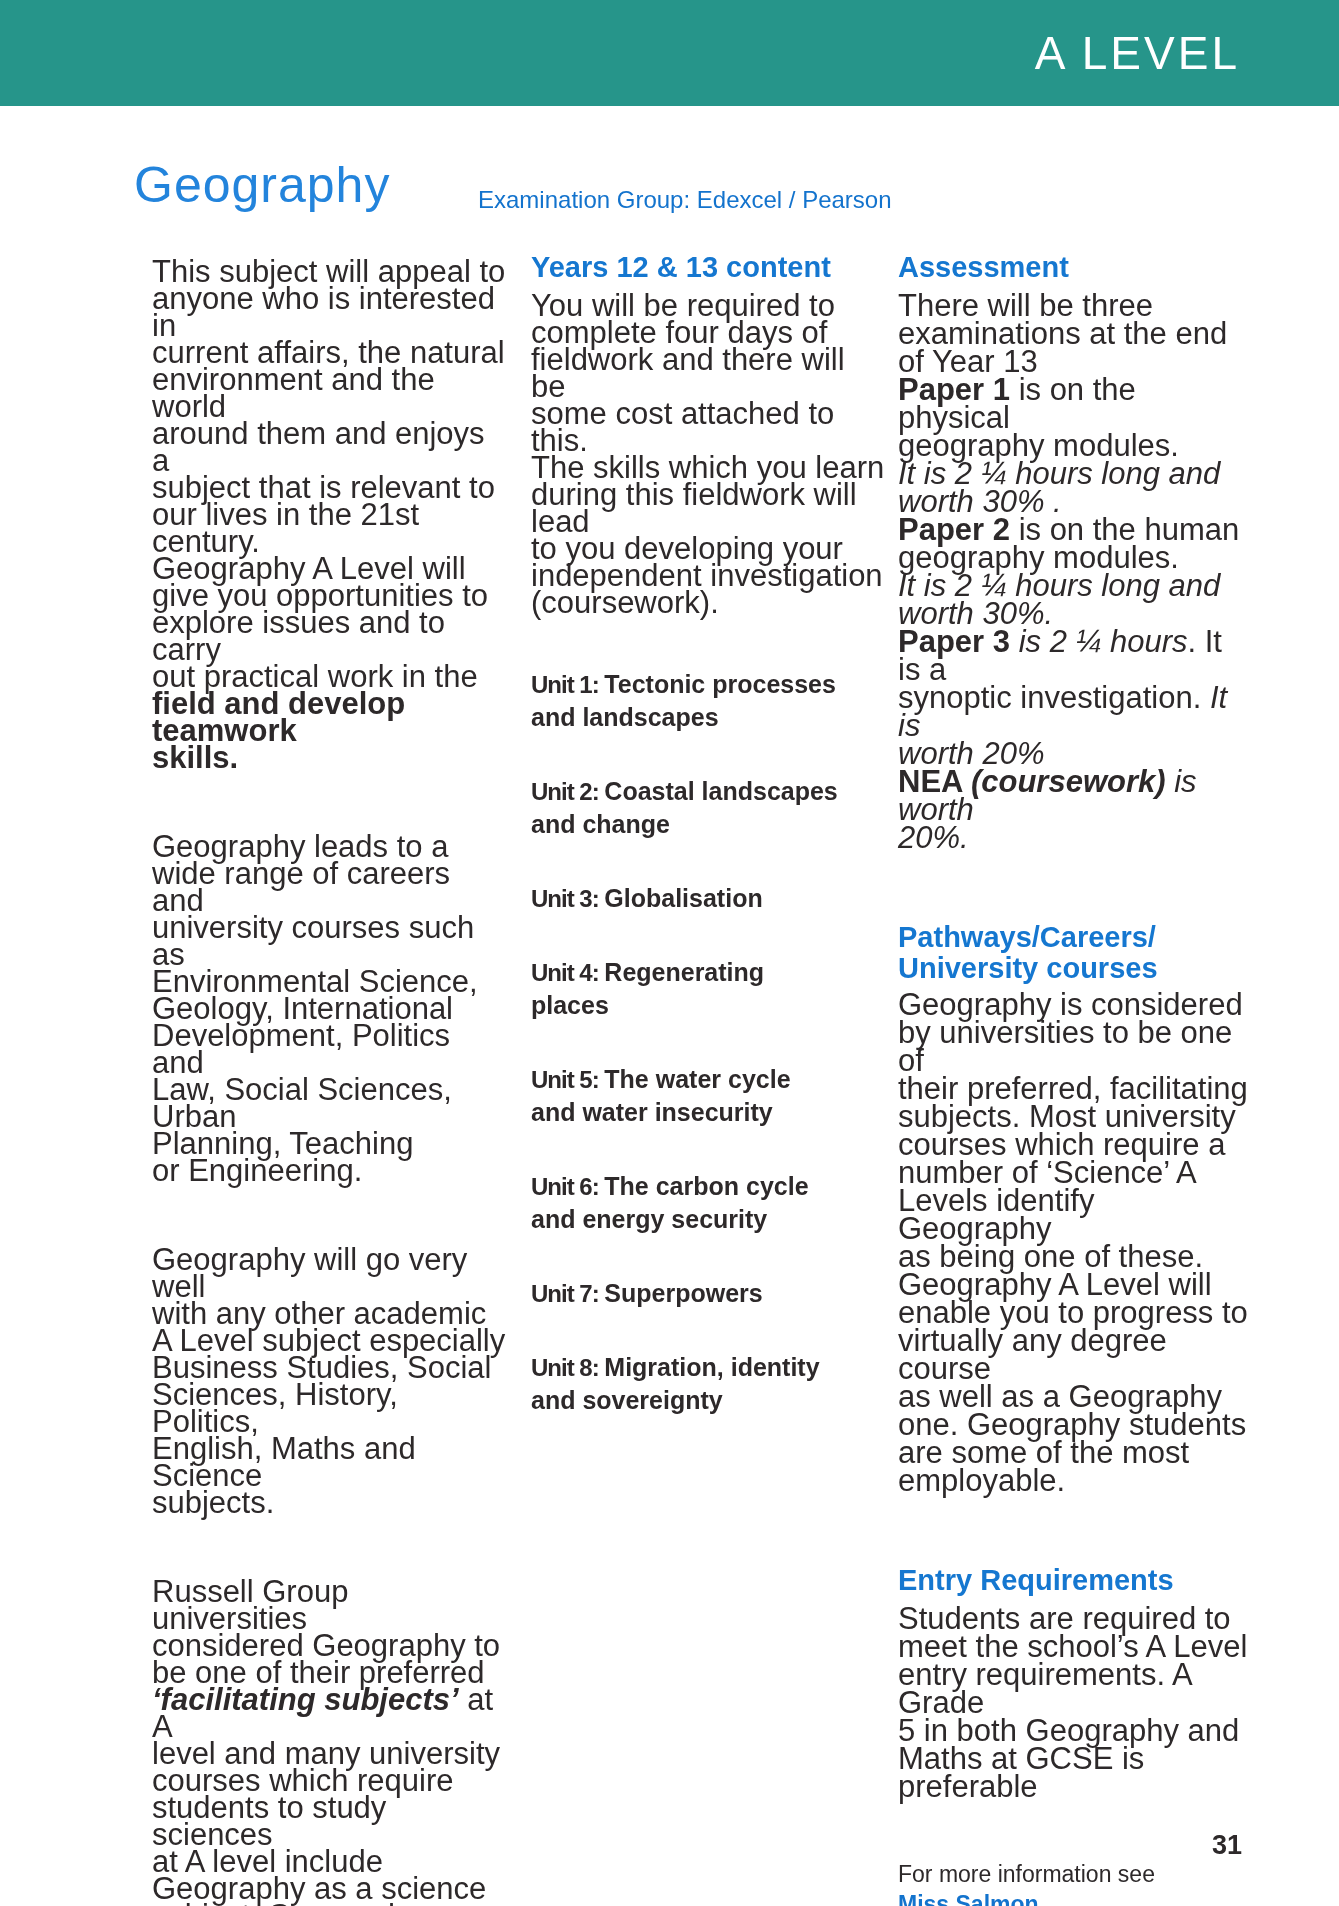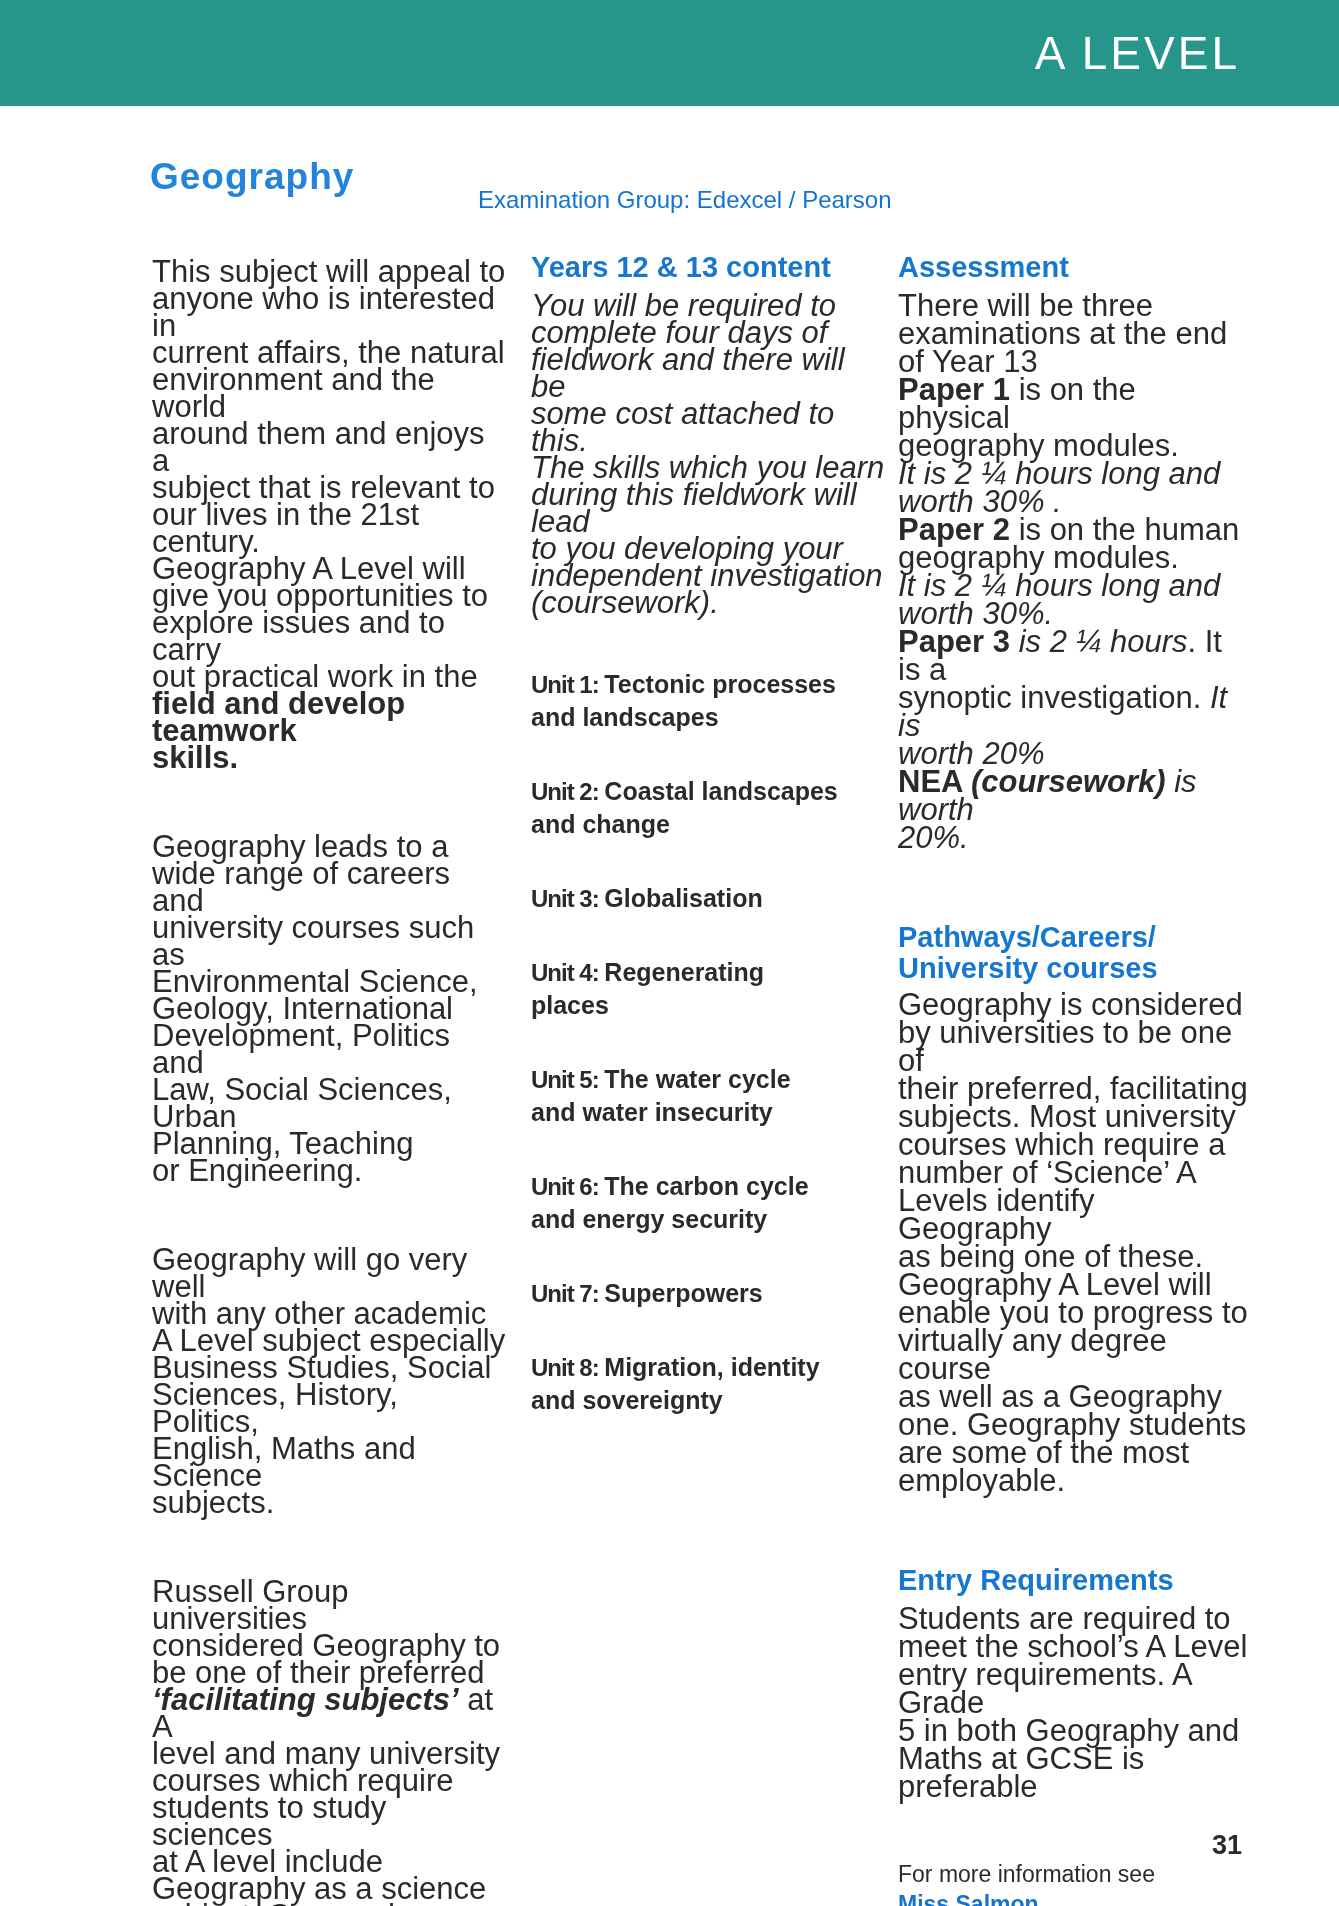--- a/index.html
+++ b/index.html
@@ -15,42 +15,42 @@
   .banner{
     position:absolute;left:0;top:0;width:1339px;height:106px;
     background:#26958a;
   }
   .banner-label{
     position:absolute;right:99px;top:50%;transform:translateY(-50%);
     color:#ffffff;font-size:46px;font-weight:300;letter-spacing:3px;
     font-family:"Liberation Sans",sans-serif;
   }
   .page-title{
-    position:absolute;left:150px;top:156px;
-    font-size:37px;font-weight:700;color:#2384dc;letter-spacing:1px;
+    position:absolute;left:134px;top:156px;
+    font-size:50px;font-weight:400;color:#2384dc;letter-spacing:1px;
   }
   .exam-group{
     position:absolute;left:478px;top:186px;
     font-size:24px;font-weight:400;color:#1373cd;
   }
   .col{position:absolute;top:252px;}
   .col-left{left:152px;width:356px;top:258px;}
   .col-mid{left:531px;width:356px;top:252px;}
   .col-right{left:898px;width:352px;top:252px;}
 
   .body-text{
     font-size:31px;line-height:27px;white-space:pre-line;
     margin:0 0 62px 0;color:#2d292a;
   }
   .col-right .body-text{line-height:28px;margin-bottom:70px;}
   .section-heading{
     font-size:29px;font-weight:700;color:#1577d0;
     line-height:31px;margin:0 0 9px 0;white-space:pre-line;
   }
-  .intro-italic{font-style:italic;margin-bottom:52px;}
+  .intro-italic{margin-bottom:52px;}
   .run-p{}
   .run-b{font-weight:700;}
   .run-i{font-style:italic;}
   .run-bi{font-weight:700;font-style:italic;}
   .run-sb{font-weight:600;}
 
   .unit{font-size:25px;line-height:33px;margin:0 0 41px 0;white-space:pre-line;}
   .unit-label{font-size:24px;font-weight:700;letter-spacing:-1px;}
   .unit-title{font-weight:700;}
 

